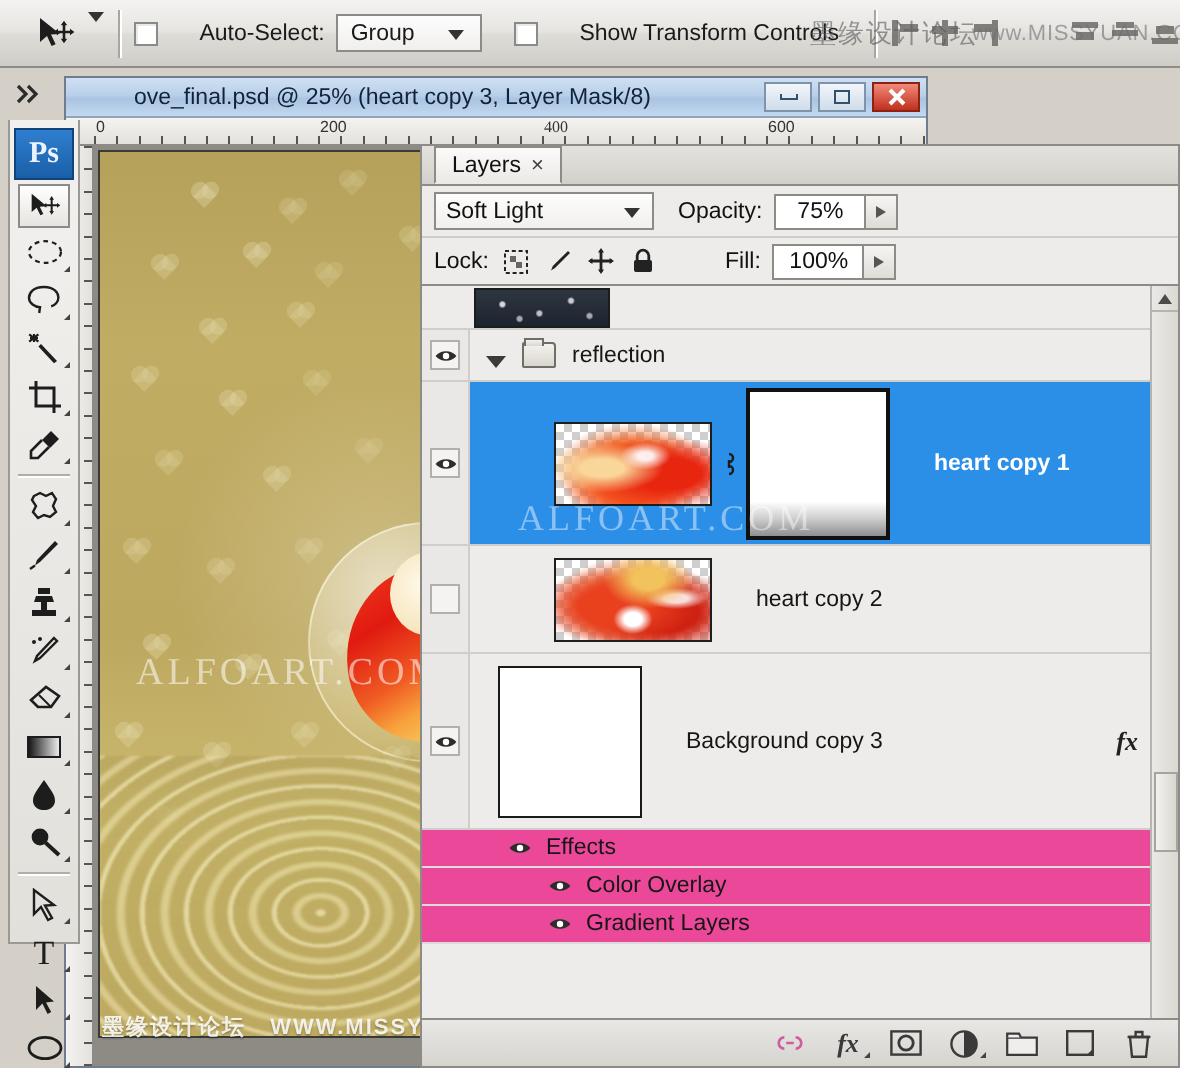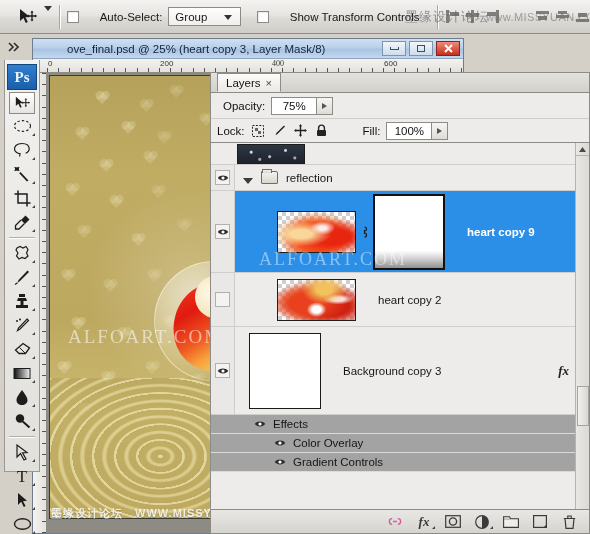--- a/index.html
+++ b/index.html
@@ -264,21 +264,21 @@
     border:1px solid #6f6d68; border-radius:1px 2px 1px 1px; position:relative; flex:none;
   }
   .folder-ic:before {
     content:""; position:absolute; left:0; top:-3px; width:8px;height:3px;
     background:linear-gradient(180deg,#f4f2ee,#d9d6cf); border:1px solid #6f6d68; border-bottom:none;
   }
   .disc-tri { width:0;height:0;border-left:5px solid transparent;border-right:5px solid transparent;border-top:6px solid #3a3a3a; flex:none;}
   .fx-badge { font-family:"Liberation Serif", serif; font-style:italic; font-weight:bold; font-size:13px; color:#222; }
   .eff-row {
     display:flex; align-items:center; height:19px; border-bottom:1px solid #dcdbd8;
-    background:#a3a3a3; padding-left:0;
+    background:#ec4899; padding-left:0;
   }
   .eff-label { font-size:11.5px; color:#161616; }
   .panel-scroll {
     position:absolute; right:0; top:0; bottom:0; width:14px;
     background:linear-gradient(90deg,#e9e8e5,#dbd9d4); border-left:1px solid #b6b4af;
   }
   .scroll-btn { height:13px; border-bottom:1px solid #b6b4af; display:flex;align-items:center;justify-content:center; }
   .panel-foot {
     height:24px; background:linear-gradient(180deg,#e8e7e4,#d6d4cf);
     border-top:1px solid #8d8b86; display:flex; align-items:center; justify-content:flex-end;
@@ -586,20 +586,24 @@
   <div class="layers-panel">
 
     <div class="tab-strip">
       <div class="tab">
         <span>Layers</span>
         <span class="tab-x">×</span>
       </div>
     </div>
 
     <div class="row-blend">
+      <div class="blend-combo">
+        <span>Soft Light</span>
+        <i class="tri-down"></i>
+      </div>
       <span style="font-size:11.5px;margin-left:6px">Opacity:</span>
       <div style="display:flex;align-items:center;">
         <div class="field">75%</div>
         <div class="spin">
             <i class="tri-right"></i>
           </div>
       </div>
     </div>
 
     <div class="row-lock">
@@ -678,21 +682,21 @@
                  radial-gradient(ellipse at 48% 72%, #f4541f 0 26%, rgba(244,84,31,0) 60%),
                  radial-gradient(ellipse at 50% 58%, #f07030 0 40%, rgba(240,112,48,0) 72%);
                "></div>
           </div>
           <i class="link-ic">
             <svg width="7" height="14" viewBox="0 0 7 14">
                 <path d="M3.5 2 A2 2 0 0 1 3.5 6 M3.5 8 A2 2 0 0 1 3.5 12 M3.5 5 L3.5 9" fill="none" stroke="#1b1b1b" stroke-width="1.2"></path>
               </svg>
           </i>
           <div class="mask-thumb" style="width:72px;height:76px;"></div>
-          <span class="lname" style="margin-left:18px">heart copy 9</span>
+          <span class="lname" style="margin-left:18px">heart copy 1</span>
         </div>
         <div style="position:absolute;left:48px;bottom:2px;font-family:'Liberation Serif',serif;font-size:18px;letter-spacing:2px;color:rgba(255,255,255,.45);pointer-events:none">ALFOART.COM</div>
       </div>
 
       <div class="lrow" style="height:54px">
         <div class="eye-cell">
           <div class="eyebox off"></div>
         </div>
         <div style="display:flex;align-items:center;padding-left:42px;">
           <div class="thumb-img" style="width:79px;height:42px;">
@@ -744,21 +748,21 @@
         </div>
         <span class="eff-label">Color Overlay</span>
       </div>
       <div class="eff-row" style="padding-left:62px;gap:7px">
         <div class="eyebox" style="border:none;background:transparent;width:13px;height:10px">
           <svg width="12" height="8" viewBox="0 0 12 8">
               <path d="M0.8 4 C3 0.8 9 0.8 11.2 4 C9 7.2 3 7.2 0.8 4 Z" fill="#2d2d2d"></path>
               <circle cx="6" cy="4" r="1.6" fill="#fff"></circle>
             </svg>
         </div>
-        <span class="eff-label">Gradient Controls</span>
+        <span class="eff-label">Gradient Layers</span>
       </div>
 
       <div class="panel-scroll">
         <div class="scroll-btn">
           <svg width="7" height="5" viewBox="0 0 7 5">
               <path d="M3.5 0 L7 5 L0 5 Z" fill="#4a4a4a"></path>
             </svg>
         </div>
         <div style="position:absolute;top:243px;left:1px;width:12px;height:40px;background:linear-gradient(90deg,#f2f1ef,#d9d7d2);border:1px solid #a6a4a0;"></div>
       </div>

